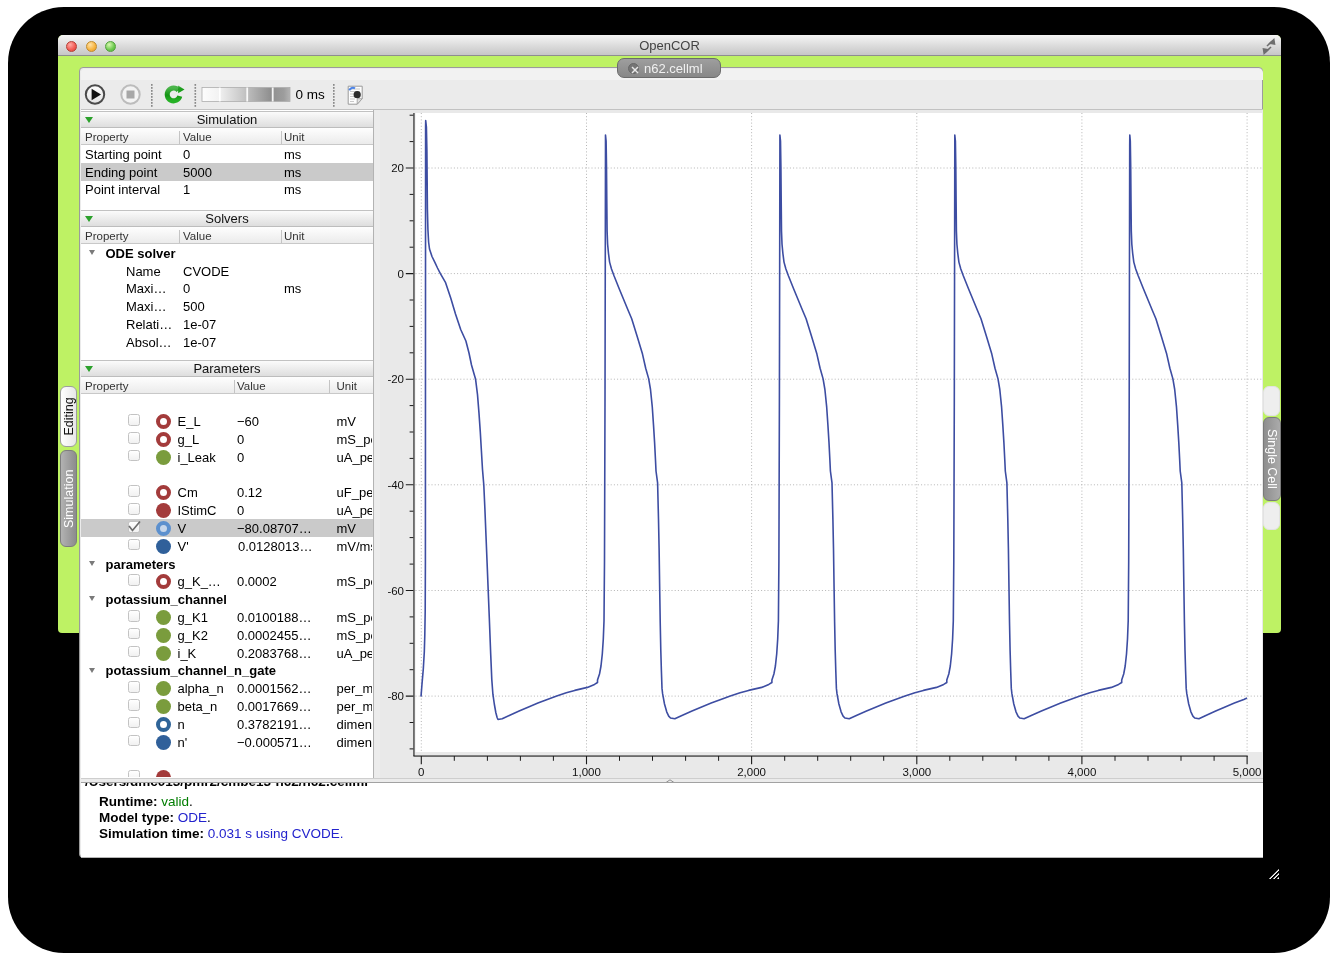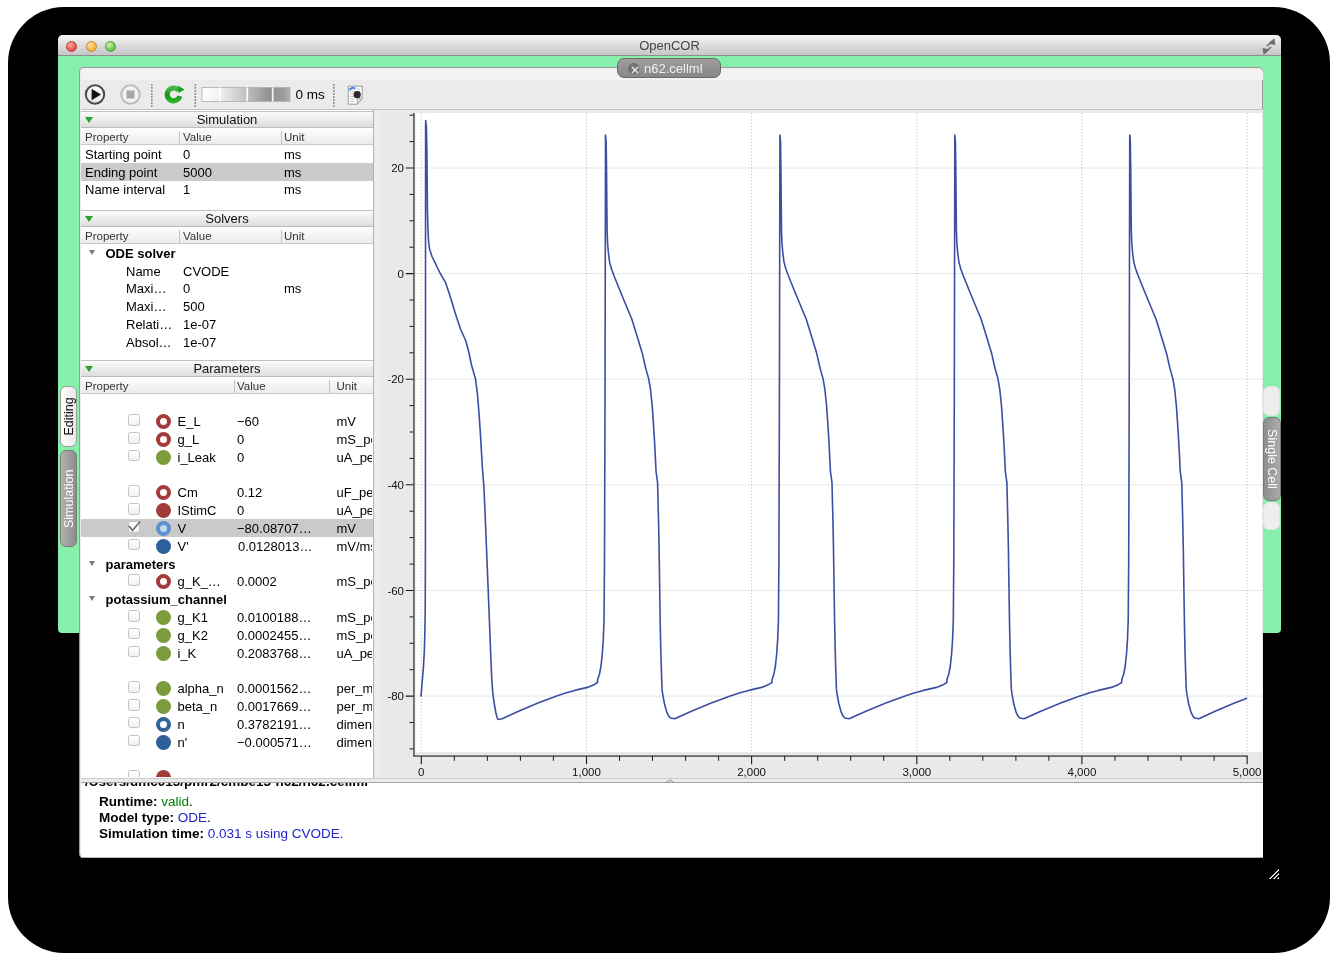--- a/index.html
+++ b/index.html
@@ -1,17 +1,17 @@
 <!DOCTYPE html>
 <html><head><meta charset="utf-8"><style>
 *{margin:0;padding:0;box-sizing:border-box}
 body{width:1338px;height:961px;background:#fff;font-family:"Liberation Sans",sans-serif;position:relative;overflow:hidden}
 .a{position:absolute}
 .shadow{left:8px;top:7px;width:1322px;height:946px;background:#000;border-radius:56px}
-.win{left:58px;top:35px;width:1223px;height:598px;background:#86efac;border-radius:5px 5px 4px 4px}
+.win{left:58px;top:35px;width:1223px;height:598px;background:#bef264;border-radius:5px 5px 4px 4px}
 .tbar{left:0;top:0;width:1223px;height:21px;background:linear-gradient(#f5f5f5,#d4d4d4 70%,#c7c7c7);border-bottom:1px solid #8e8e8e;border-radius:5px 5px 0 0}
 .tl{top:5.5px;width:11px;height:11px;border-radius:50%}
 .title{top:4px;left:0;width:1223px;text-align:center;font-size:13px;color:#434343}
 .frame{left:21px;top:32px;width:1184px;height:791px;border:1px solid #9b9b9b;border-radius:4px;background:#ebebeb}
 .tab{z-index:30;left:559px;top:22.5px;width:104px;height:20px;background:linear-gradient(#9e9e9e,#878787);border:1px solid #6b6b6b;border-radius:7px;color:#f0f0f0;font-size:13px}
 .sech{left:0.5px;width:292px;height:17.5px;background:linear-gradient(#fbfbfb,#dedede);border-top:1px solid #c2c2c2;border-bottom:1px solid #bdbdbd;font-size:13px;color:#111;text-align:center;line-height:16.5px}
 .colh{left:0.5px;width:292px;height:17px;background:linear-gradient(#fefefe,#ebebeb);border-bottom:1px solid #c8c8c8;font-size:11.5px;color:#333}
 .colh span{position:absolute;top:2.5px}
 .cl{position:absolute;top:2px;width:1px;height:13px;background:#c4c4c4}
 .row{left:0.5px;width:292px;height:17.8px;font-size:13px;color:#000}
@@ -176,21 +176,21 @@
           <span style="left:4px">Starting point</span>
           <span style="left:102px">0</span>
           <span style="left:203px">ms</span>
         </div>
       <div class="a row hl" style="top:52.8px">
           <span style="left:4px">Ending point</span>
           <span style="left:102px">5000</span>
           <span style="left:203px">ms</span>
         </div>
       <div class="a row " style="top:70.6px">
-          <span style="left:4px">Name interval</span>
+          <span style="left:4px">Point interval</span>
           <span style="left:102px">1</span>
           <span style="left:203px">ms</span>
         </div>
       <div class="a sech" style="top:99.5px"><span class="a gtri tri" style="left:4px;top:5px"></span>Solvers</div>
       <div class="a colh" style="top:117px">
           <span style="left:4px">Property</span>
           <span style="left:102px">Value</span>
           <span style="left:203px">Unit</span>
           <span class="cl" style="left:97.5px"></span>
           <span class="cl" style="left:199.5px"></span>
@@ -308,20 +308,24 @@
           <span style="left:96.5px">g_K2</span>
           <span style="left:156px">0.0002455…</span>
           <span style="left:255.5px;width:35px;overflow:hidden">mS_per_cm2</span>
         </div>
       <div class="a row" style="top:533.8000000000001px">
           <span class="a cb"></span>
           <span class="a cc" style="background:#7a9c3d"></span>
           <span style="left:96.5px">i_K</span>
           <span style="left:156px">0.2083768…</span>
           <span style="left:255.5px;width:35px;overflow:hidden">uA_per_cm2</span>
+        </div>
+      <div class="a row" style="top:551.6px">
+          <span class="a tri" style="left:7.5px;top:6px"></span>
+          <span class="bold" style="left:24.5px">potassium_channel_n_gate</span>
         </div>
       <div class="a row" style="top:569.4000000000001px">
           <span class="a cb"></span>
           <span class="a cc" style="background:#7a9c3d"></span>
           <span style="left:96.5px">alpha_n</span>
           <span style="left:156px">0.0001562…</span>
           <span style="left:255.5px;width:35px;overflow:hidden">per_ms</span>
         </div>
       <div class="a row" style="top:587.2px">
           <span class="a cb"></span>

